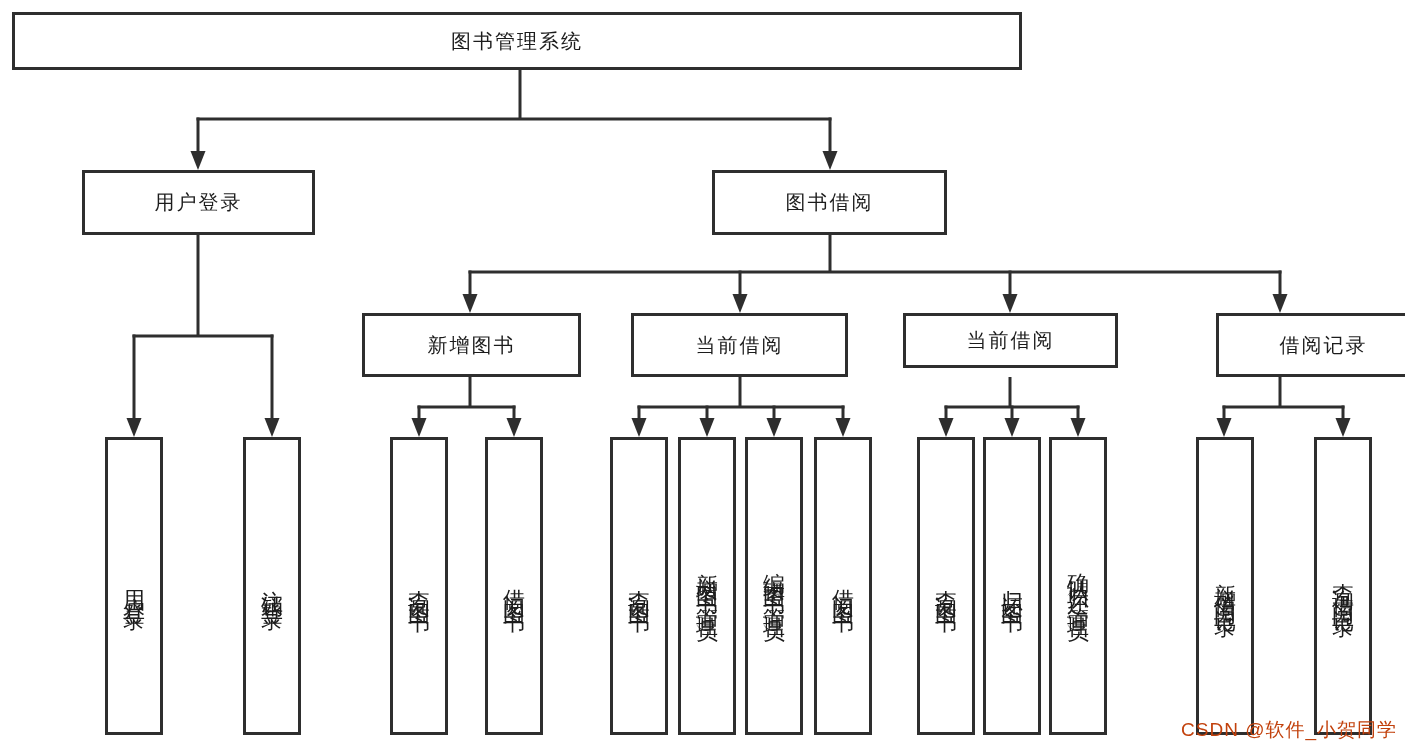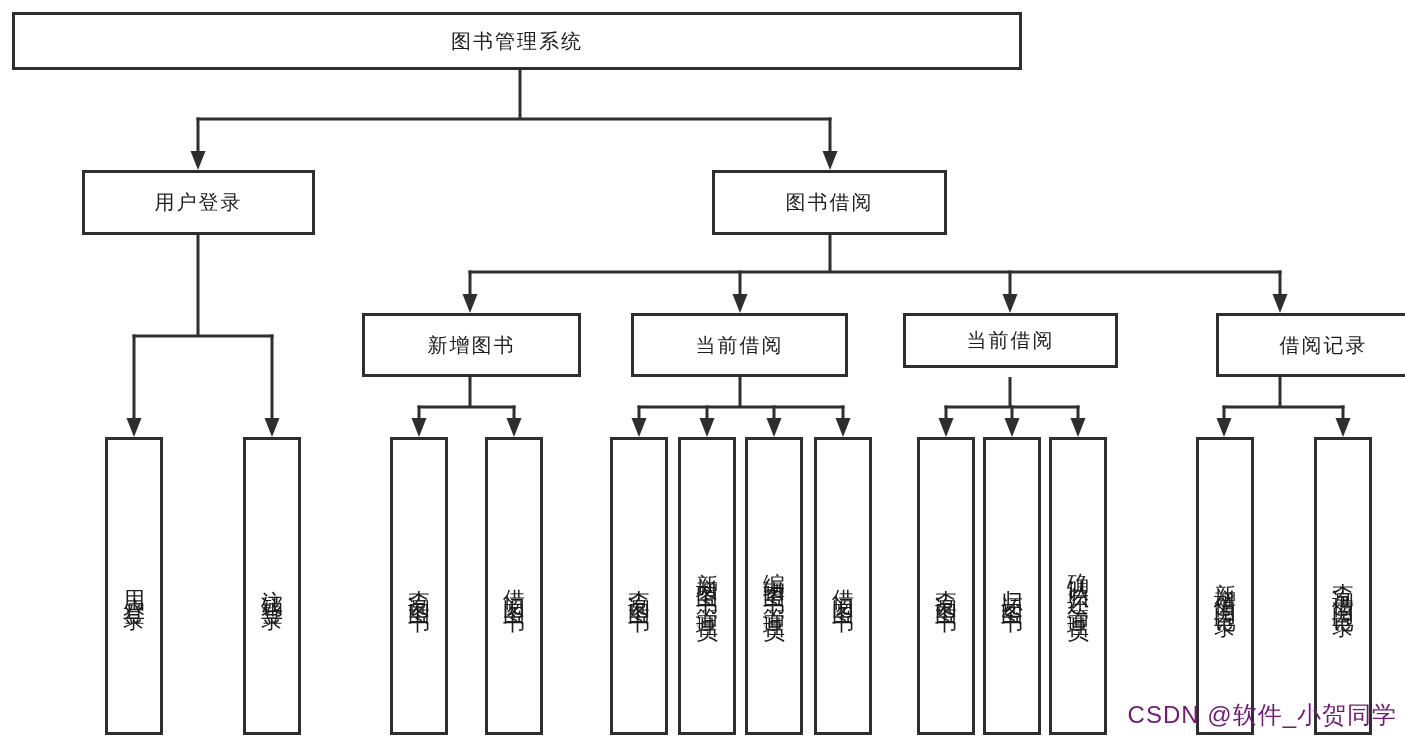--- a/index.html
+++ b/index.html
@@ -41,23 +41,23 @@
     text-orientation: mixed;
     white-space: nowrap;
     font-size: 22px;
     letter-spacing: 7px;
     line-height: 1;
     color: #1c1c1c;
   }
   .watermark {
     position: absolute;
     right: 8px;
-    bottom: 16px;
-    font-size: 24px;
-    color: #701a75;
+    bottom: 4px;
+    font-size: 19px;
+    color: #c2410c;
     letter-spacing: 1px;
     white-space: nowrap;
   }
 </style>
 </head>
 <body>
 
 <div id="stage">
 
   <svg id="wires" viewBox="0 0 1405 747" xmlns="http://www.w3.org/2000/svg">

